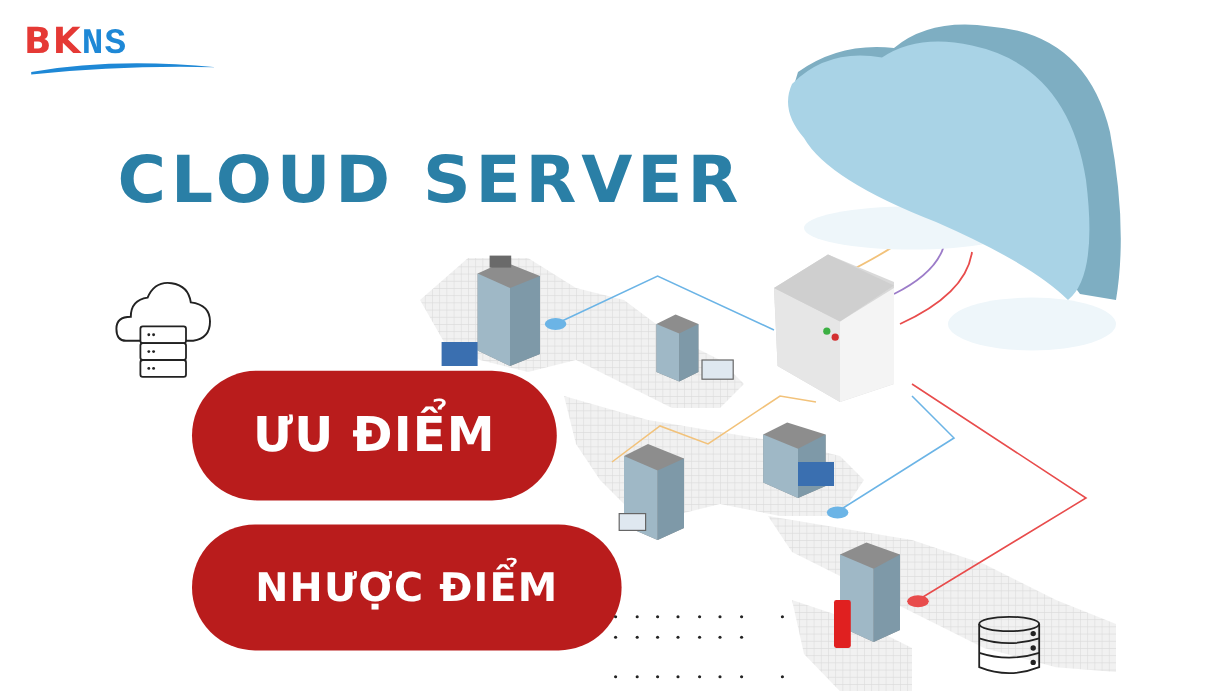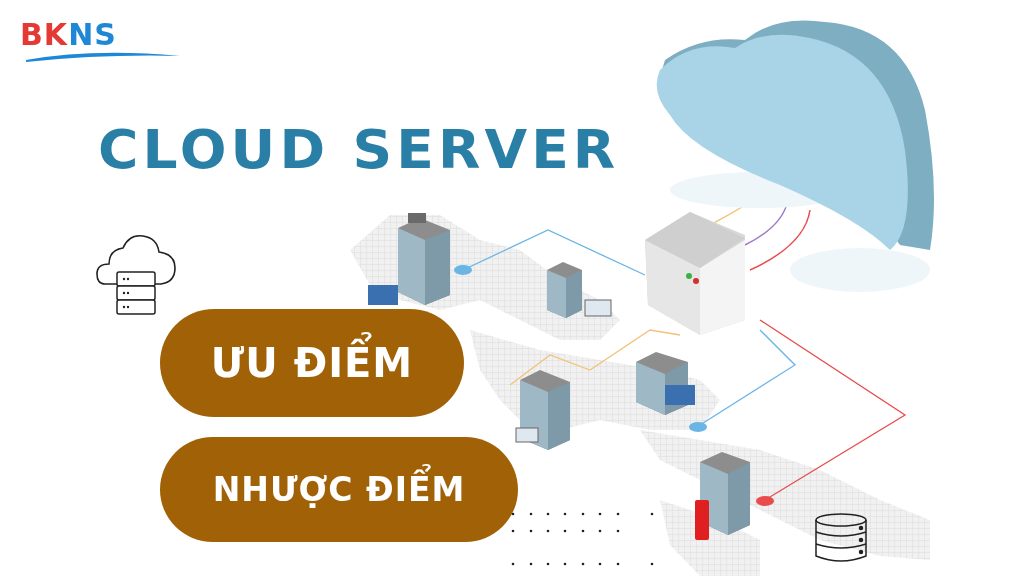--- a/index.html
+++ b/index.html
@@ -2,26 +2,26 @@
 <html><head>
 <meta charset="utf-8">
 <style>
   html, body { margin:0; padding:0; }
   body { width:1024px; height:576px; overflow:hidden; background:#ffffff; position:relative;
          font-family:"DejaVu Sans", sans-serif; }
   .abs { position:absolute; }
   .logo { left:20px; top:18px; width:160px; height:50px; }
   .logo .bk { position:absolute; left:0; top:0; font-family:"DejaVu Sans", sans-serif; font-weight:bold;
               font-size:30px; letter-spacing:1px; color:#e53935; line-height:34px; }
-  .logo .ns { color:#1e88d6; }
+  .logo .ns { color:#1e88d6;font-family:Liberation Mono, monospace; }
   .logo svg { position:absolute; left:4px; top:32px; }
   .title { left:98px; top:118px; font-family:"DejaVu Sans", sans-serif; font-weight:bold; font-size:54px;
            letter-spacing:4px; color:#2a7fa6; line-height:64px; white-space:nowrap;
            transform:scaleX(1.02); transform-origin:left; }
-  .pill { background:#a16207; border-radius:60px; color:#ffffff; font-family:"DejaVu Sans", sans-serif;
+  .pill { background:#b91c1c; border-radius:60px; color:#ffffff; font-family:"DejaVu Sans", sans-serif;
           font-weight:bold; display:flex; align-items:center; justify-content:center; letter-spacing:1px; }
   .pill1 { left:160px; top:309px; width:304px; height:108px; font-size:40px; }
   .pill2 { left:160px; top:437px; width:358px; height:105px; font-size:33px; }
   .dots { left:510px; top:510px; }
 </style>
 </head>
 <body>
 
 <div class="abs logo">
   <span class="bk"><span>BK</span><span class="ns">NS</span></span>

